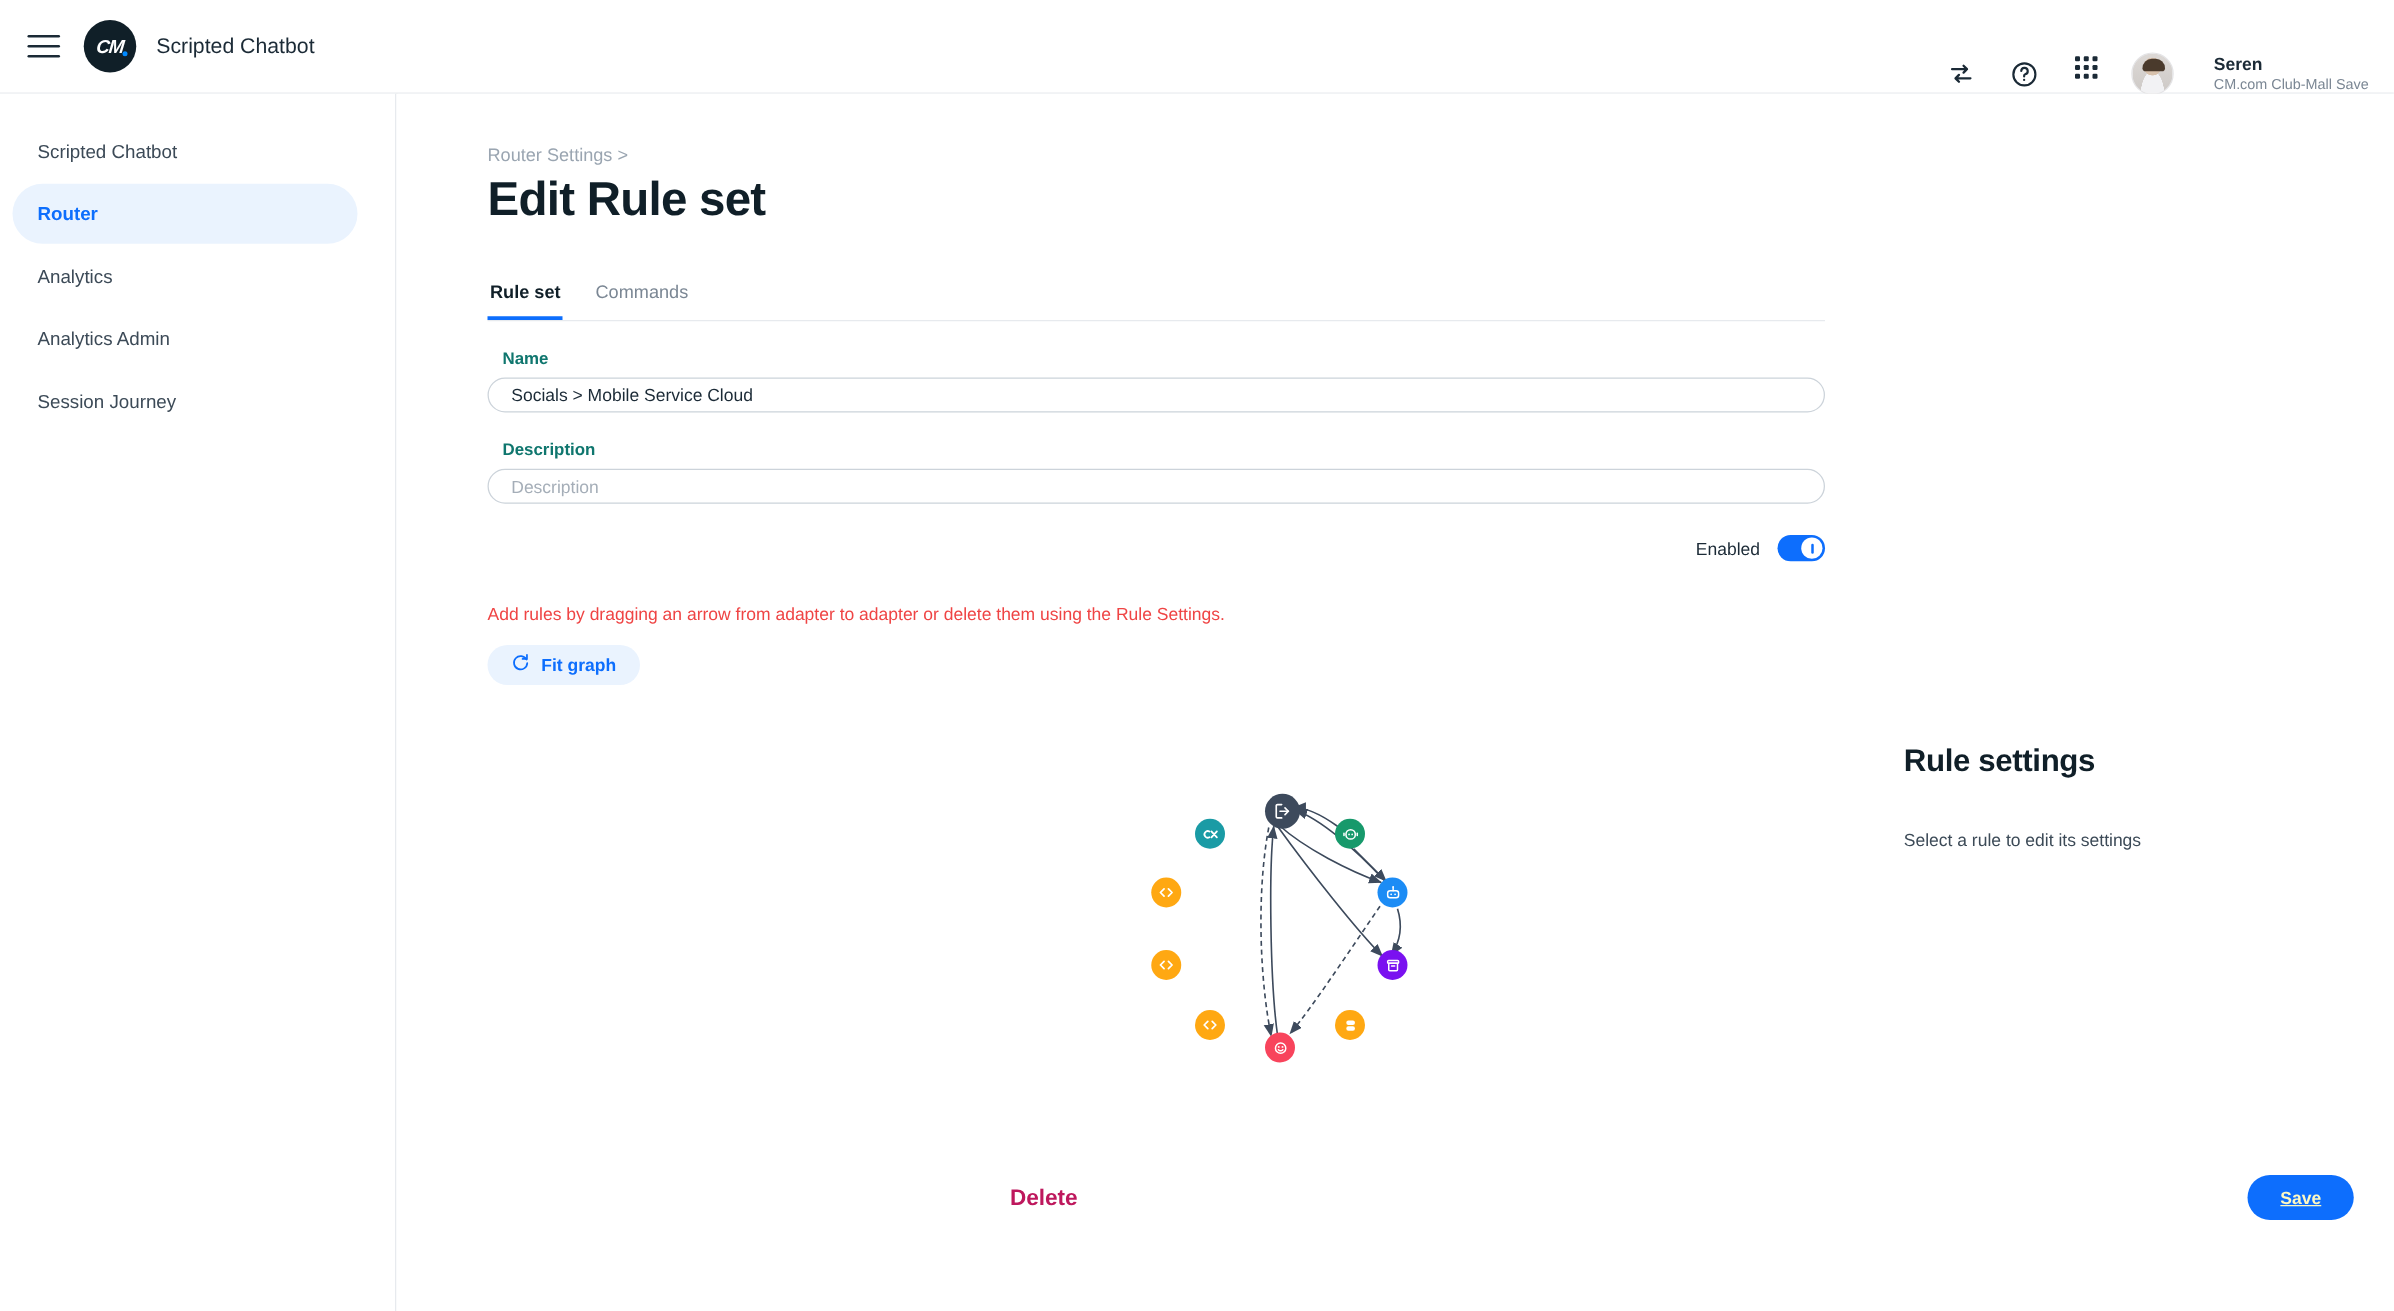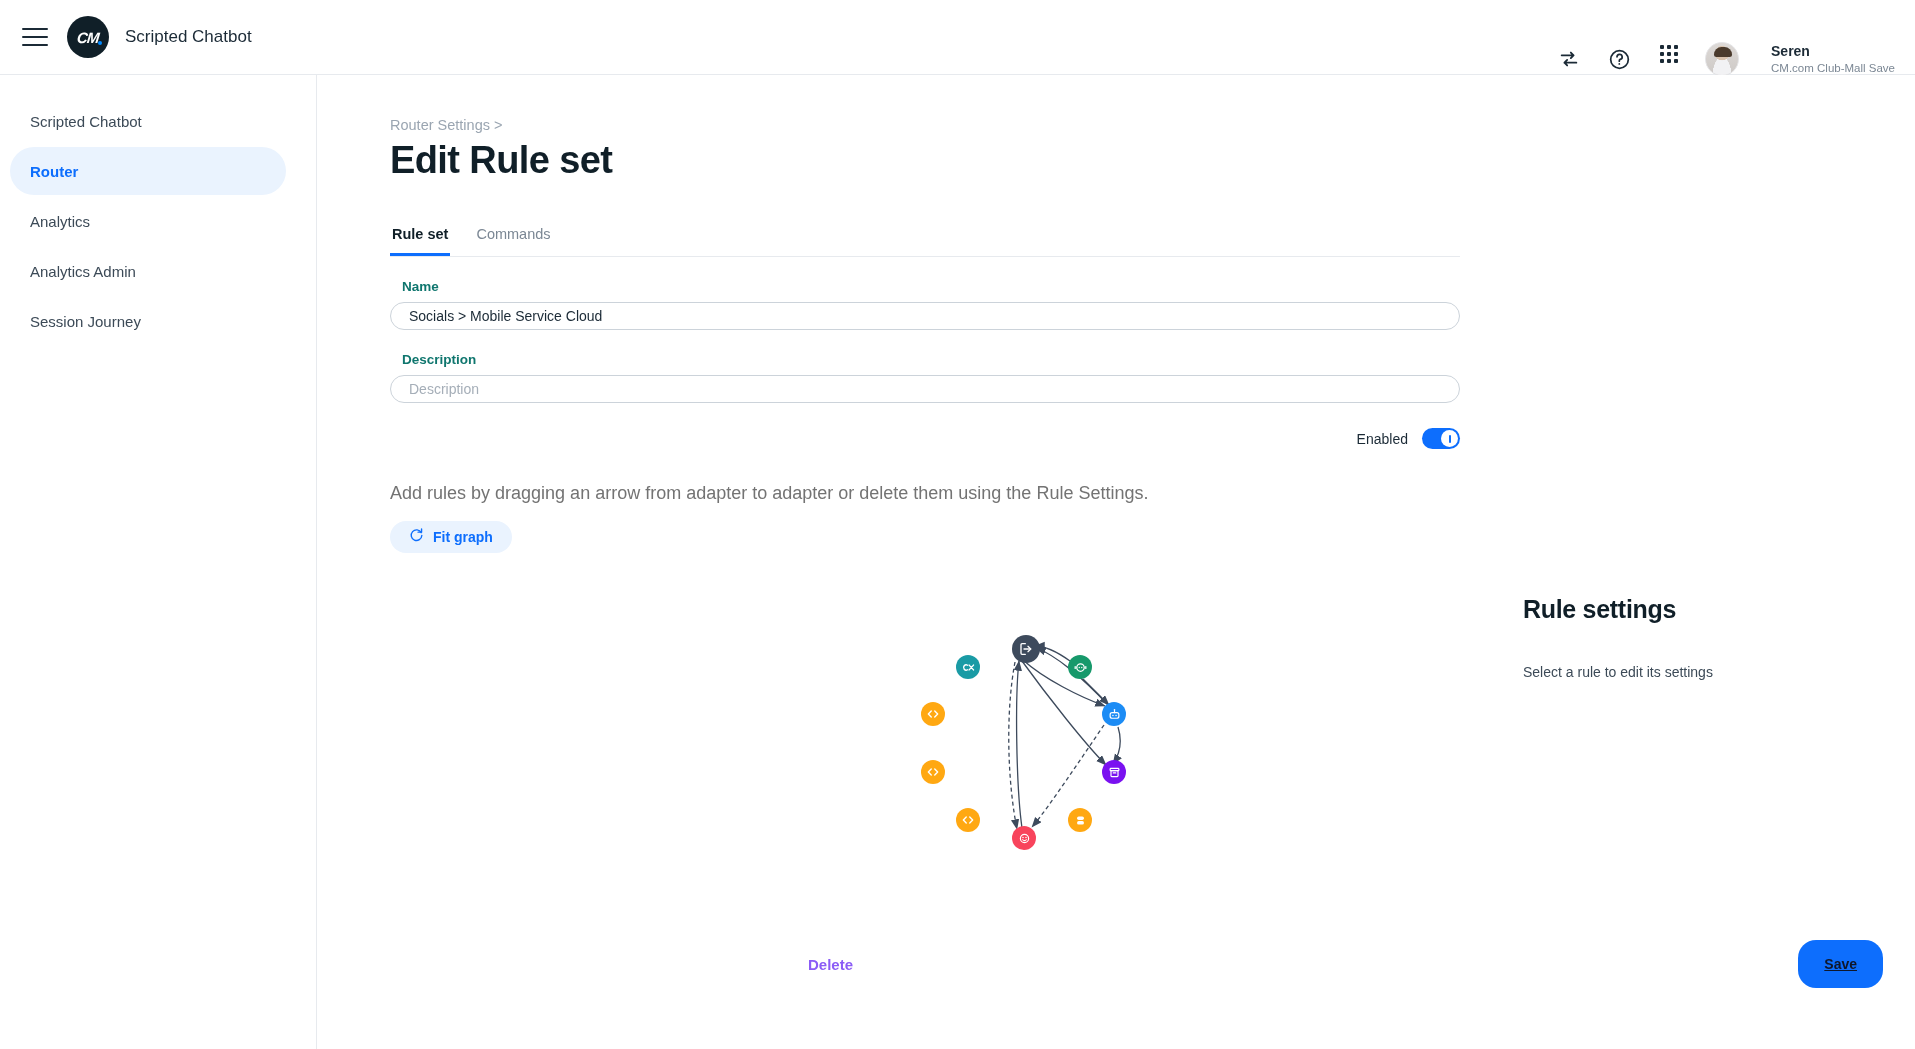--- a/index.html
+++ b/index.html
@@ -183,21 +183,21 @@
     background: #ffffff;
     display:flex; align-items:center; justify-content:center;
   }
   .toggle .knob::after {
     content:"";
     width: 2px; height: 8px;
     background: #0d6efd;
     border-radius: 1px;
   }
 
-  .hint { font-size: 18px; color: #737373; margin-top: 34px; }
+  .hint { font-size: 14px; color: #ef4444; margin-top: 34px; }
 
   .fit-btn {
     margin-top: 17px;
     display: inline-flex; align-items: center; gap: 9px;
     height: 32px;
     padding: 0 19px;
     border-radius: 16px;
     background: #eaf3fe;
     color: #0d6efd;
     font-size: 14px;
@@ -229,29 +229,29 @@
   .rs-sub { font-size: 14px; color: #3c4a57; margin-top: 40px; }
 
   
   .footer-actions {
     position: absolute;
     left: 490px; top: 865px;
     width: 1075px;
     display: flex; align-items: center; justify-content: space-between;
   }
   .delete-link {
-    font-size: 15px; font-weight: 700; color: #8b5cf6;
+    font-size: 18px; font-weight: 700; color: #be185d;
     background: none; border: none; cursor: pointer;
     font-family: "Liberation Sans", sans-serif;
   }
   .save-btn {
-    height: 48px; padding: 0 26px;
+    height: 36px; padding: 0 26px;
     border-radius: 18px;
     background: #0d6efd;
-    color: #0f172a;
+    color: #fef9c3;
     font-size: 14px; font-weight: 700;
     border: none; cursor: pointer;
     font-family: "Liberation Sans", sans-serif;
     text-decoration: underline;
   }
 </style>
 </head>
 <body>
 
 <div class="topbar">

